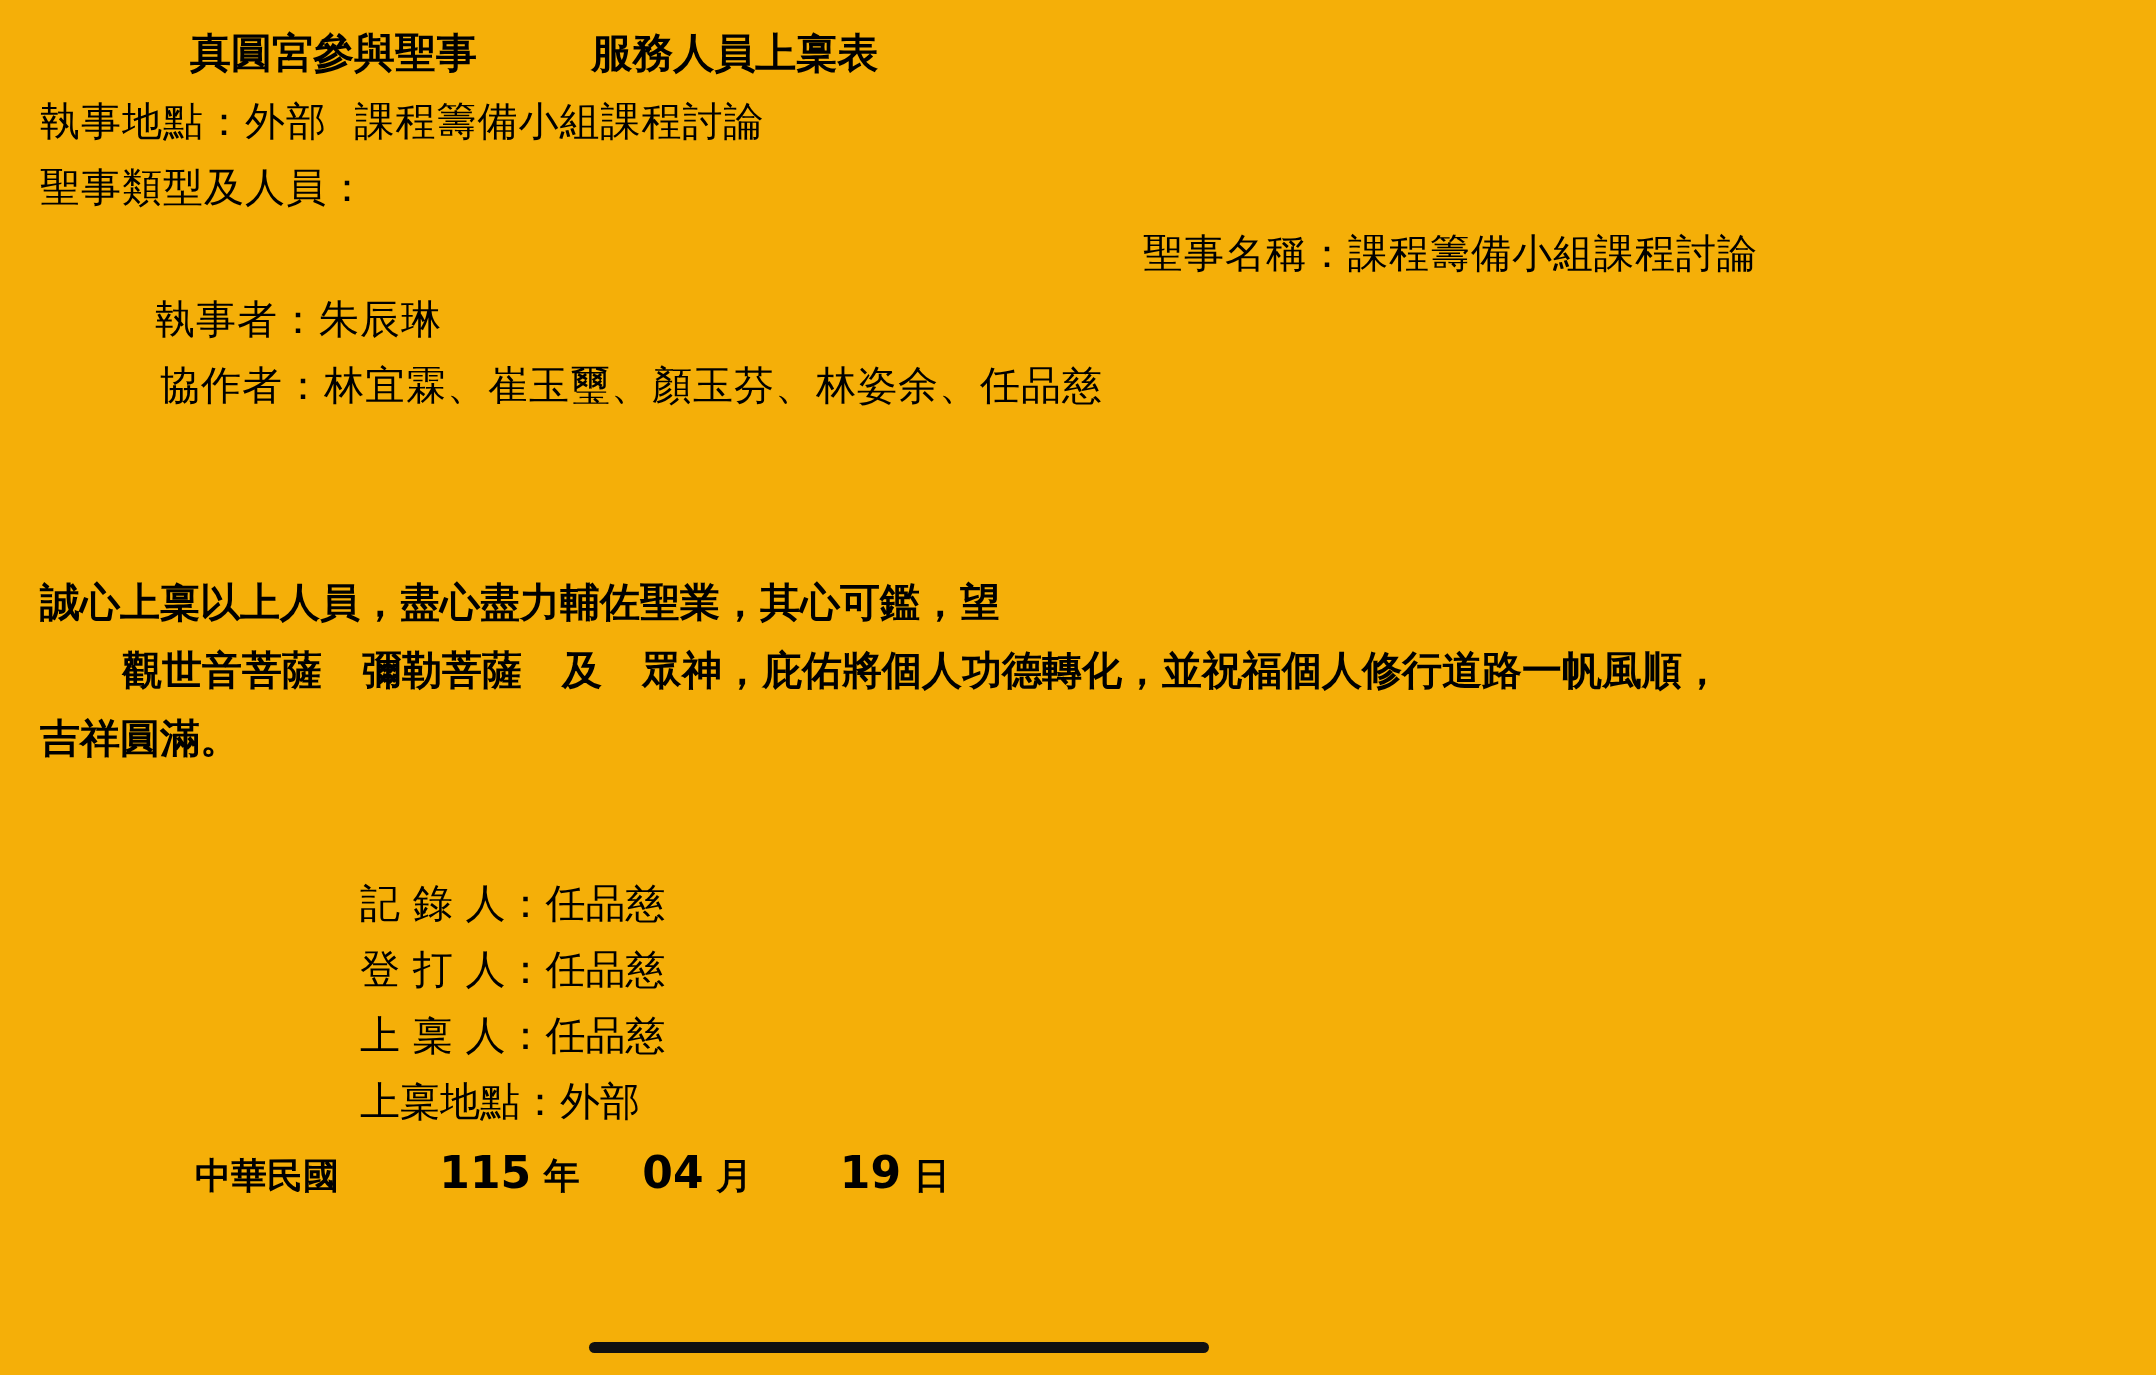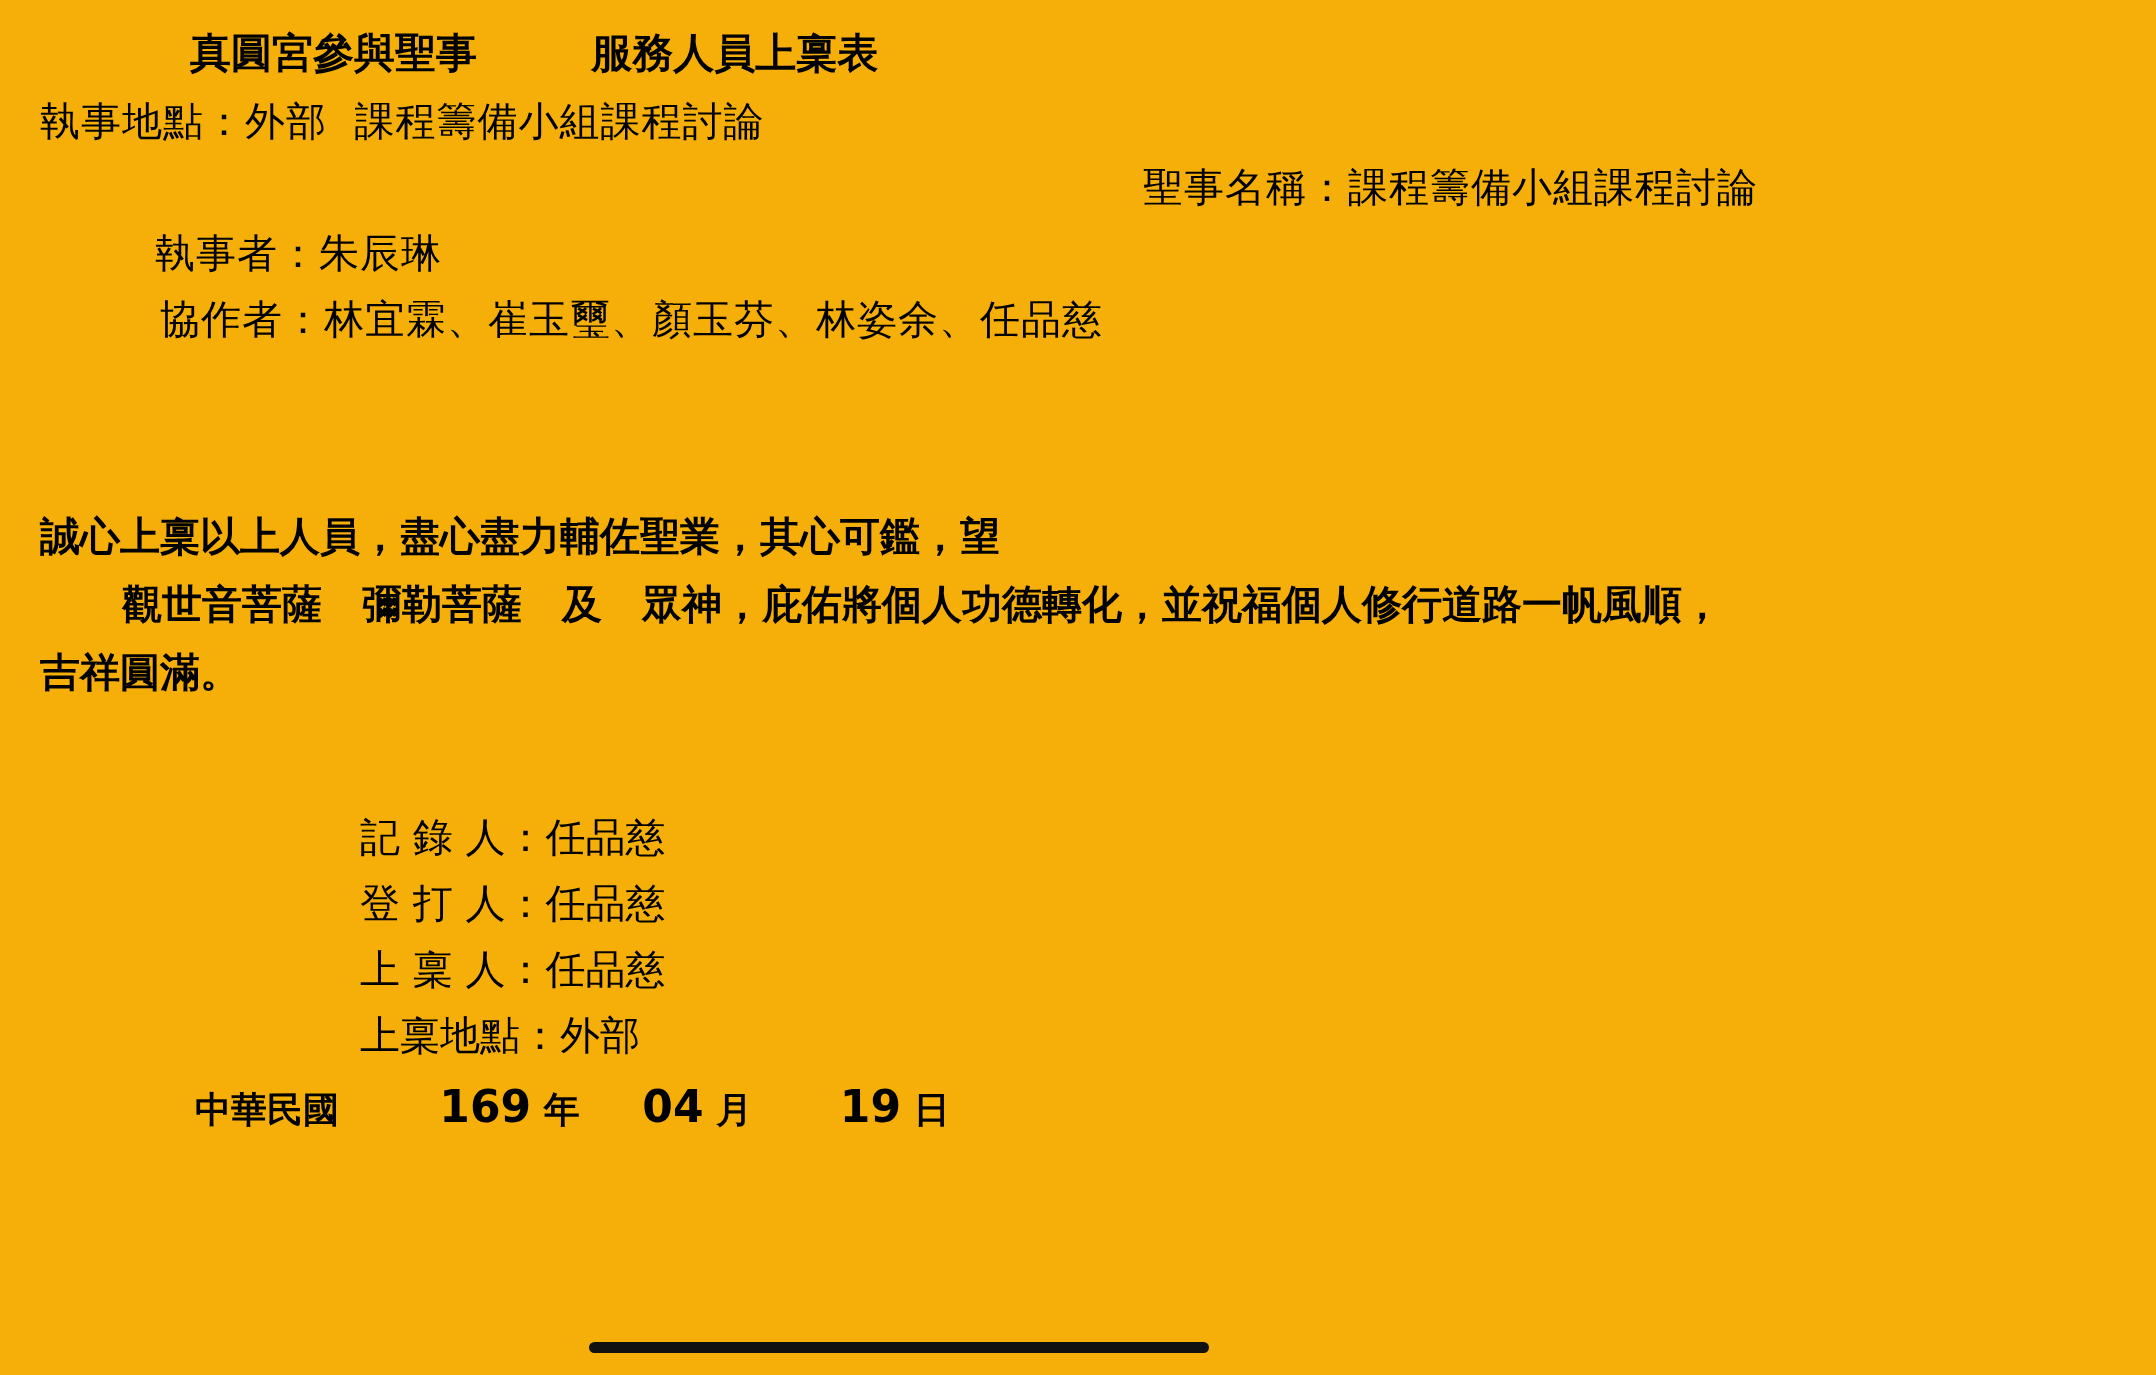--- a/index.html
+++ b/index.html
@@ -80,37 +80,38 @@
 </style>
 </head>
 <body>
 
 <div class="page">
 
   <div class="title-line">真圓宮參與聖事        服務人員上稟表</div>
 
   <div class="line">執事地點：外部  課程籌備小組課程討論</div>
 
+  <div class="line">聖事類型及人員：</div>
 
   <div class="line indent-1">聖事名稱：課程籌備小組課程討論</div>
 
   <div class="line indent-2">執事者：朱辰琳</div>
 
   <div class="line indent-3">協作者：林宜霖、崔玉璽、顏玉芬、林姿余、任品慈</div>
 
   <div class="gap-block"></div>
 
   <div class="body-para">誠心上稟以上人員，盡心盡力輔佐聖業，其心可鑑，望</div>
   <div class="body-para"><span class="ind"></span><span>觀世音菩薩　彌勒菩薩　及　眾神，庇佑將個人功德轉化，並祝福個人修行道路一帆風順，</span></div>
   <div class="body-para">吉祥圓滿。</div>
 
   <div class="sign-block">
     <div class="sign-line">記 錄 人：任品慈</div>
     <div class="sign-line">登 打 人：任品慈</div>
     <div class="sign-line">上 稟 人：任品慈</div>
     <div class="sign-line">上稟地點：外部</div>
   </div>
 
-  <div class="date-line"><span>中華民國</span>        <span class="num">169</span> <span>年</span>     <span class="num">04</span> <span>月</span>       <span class="num">19</span> <span>日</span></div>
+  <div class="date-line"><span>中華民國</span>        <span class="num">115</span> <span>年</span>     <span class="num">04</span> <span>月</span>       <span class="num">19</span> <span>日</span></div>
 
   <div class="home-indicator"></div>
 
 </div>
 
 </body></html>

